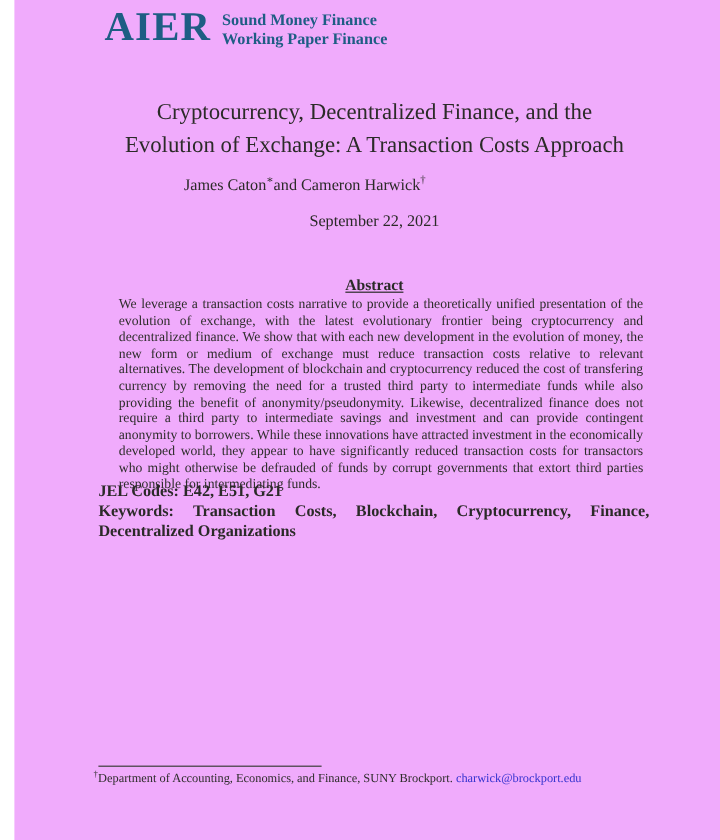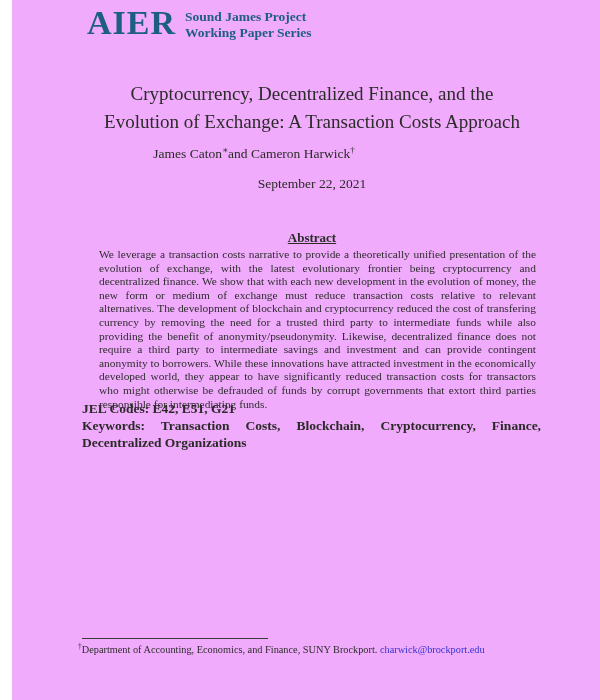--- a/index.html
+++ b/index.html
@@ -85,22 +85,22 @@
   .email { color: #3533cf; text-decoration: none; cursor: pointer; }
 </style>
 </head>
 <body>
 
 <div class="page">
 
   <header class="masthead">
     <div class="logo">AIER</div>
     <div class="tagline">
-      <div>Sound James Project</div>
-      <div>Working Paper Series</div>
+      <div>Sound Money Finance</div>
+      <div>Working Paper Finance</div>
     </div>
   </header>
 
   <h1 class="title">
     <span>Cryptocurrency, Decentralized Finance, and the</span>
     <span>Evolution of Exchange: A Transaction Costs Approach</span>
   </h1>
 
   <div class="authors"><span>James Caton</span><sup>∗</sup><span>and Cameron Harwick</span><sup>†</sup></div>
 

